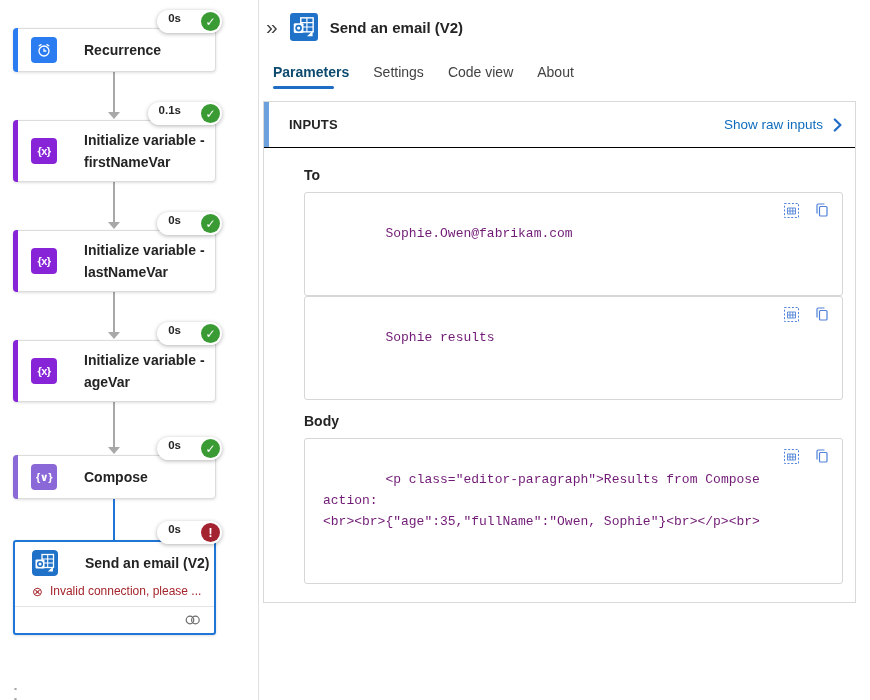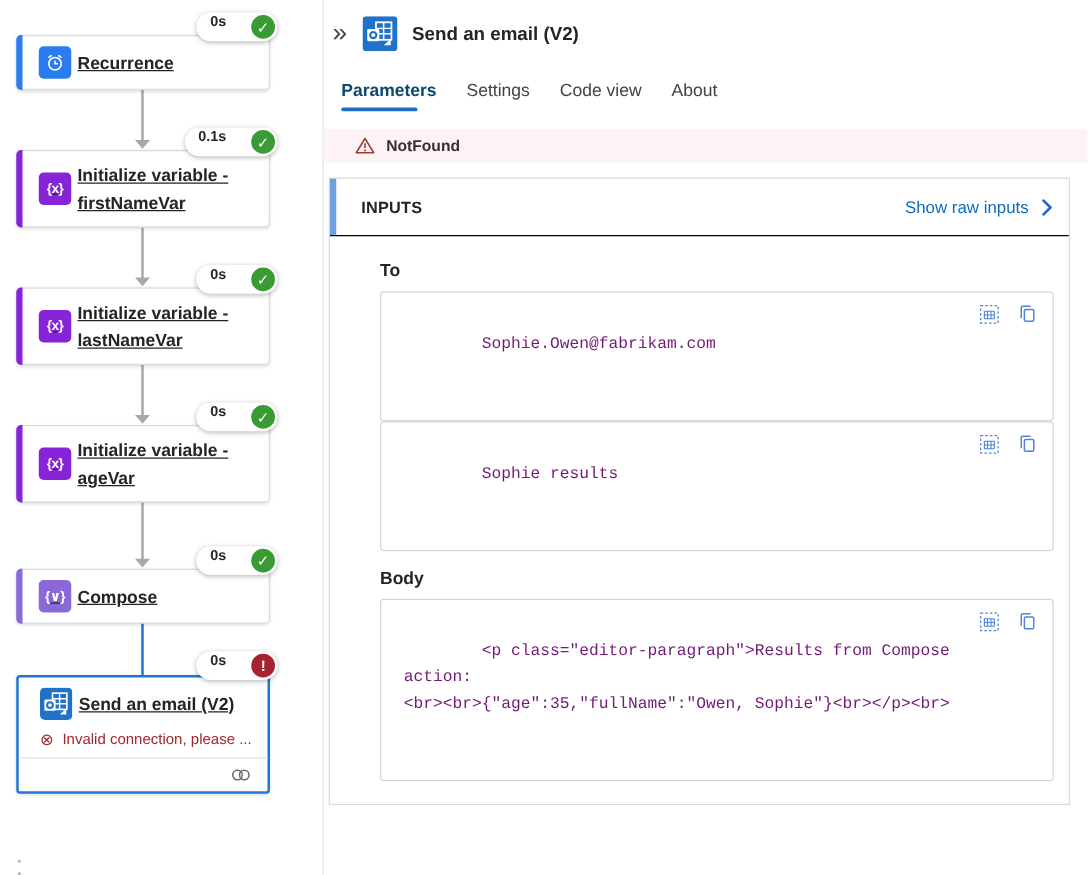--- a/index.html
+++ b/index.html
@@ -12,21 +12,21 @@
   
   .canvas{position:absolute;left:0;top:0;width:258px;height:700px;background:#fff;border-right:1px solid #e0e0e0;}
   .canvas-dots{position:absolute;left:11px;top:684px;width:8px;height:16px;
     background-image:radial-gradient(circle,#a8a8a8 1px,transparent 1.3px);background-size:9px 10px;}
   .node{position:absolute;left:13px;width:203px;box-sizing:border-box;background:#fff;
     border:1px solid #dcdcdc;border-radius:4px;box-shadow:0 1px 3px rgba(0,0,0,.13);z-index:2;}
   .node .accent{position:absolute;left:-1px;top:-1px;bottom:-1px;width:5px;border-radius:4px 0 0 4px;}
   .accent-blue{background:#2b7cf0;}
   .accent-purple{background:#8724d8;}
   .accent-lilac{background:#8a68d8;}
-  .node-main{display:flex;align-items:center;gap:5px;padding:8px 8px 8px 17px;text-decoration:underline;}
+  .node-main{display:flex;align-items:center;gap:27px;padding:8px 8px 8px 17px;}
   .node-icon{width:26px;height:26px;border-radius:4px;flex:none;display:flex;align-items:center;justify-content:center;color:#fff;overflow:hidden;}
   .icon-blue{background:#2b7cf0;}
   .icon-purple{background:#8724d8;}
   .icon-lilac{background:#8a68d8;}
   .glyph{font-size:11px;font-weight:600;letter-spacing:-.5px;}
   .node-label{font-size:14px;font-weight:600;line-height:22px;white-space:pre-line;}
   .node.selected{border:2px solid #2076d6;border-radius:3px;}
   .err-row{display:flex;align-items:center;gap:7px;padding:0 8px 8px 17px;color:#a4262c;font-size:12px;}
   .err-glyph{font-size:13px;line-height:1;}
   .node-footer{border-top:1px solid #e4e4e4;display:flex;justify-content:flex-end;align-items:center;padding:4px 12px;height:18px;}
@@ -226,30 +226,20 @@
   </div>
 
 
   <div class="tabs">
     <span class="tab active">Parameters</span>
     <span class="tab">Settings</span>
     <span class="tab">Code view</span>
     <span class="tab">About</span>
   </div>
 
-  <div class="banner">
-    <span style="display:flex;">
-      <svg width="16" height="15" viewBox="0 0 16 15">
-          <path d="M8 1.8 L15 13.2 H1 Z" fill="none" stroke="#9f3a38" stroke-width="1.2" stroke-linejoin="round"></path>
-          <path d="M8 5.6 V9.4" stroke="#9f3a38" stroke-width="1.3"></path>
-          <circle cx="8" cy="11.3" r="0.8" fill="#9f3a38"></circle>
-        </svg>
-    </span>
-    <span>NotFound</span>
-  </div>
 
   
   <div class="card">
     <div class="card-header">
       <div class="card-accent"></div>
       <span class="card-title">INPUTS</span>
       <span class="raw-link">
         <span>Show raw inputs</span>
         <span style="display:flex;">
           <svg width="9" height="14" viewBox="0 0 9 14">

